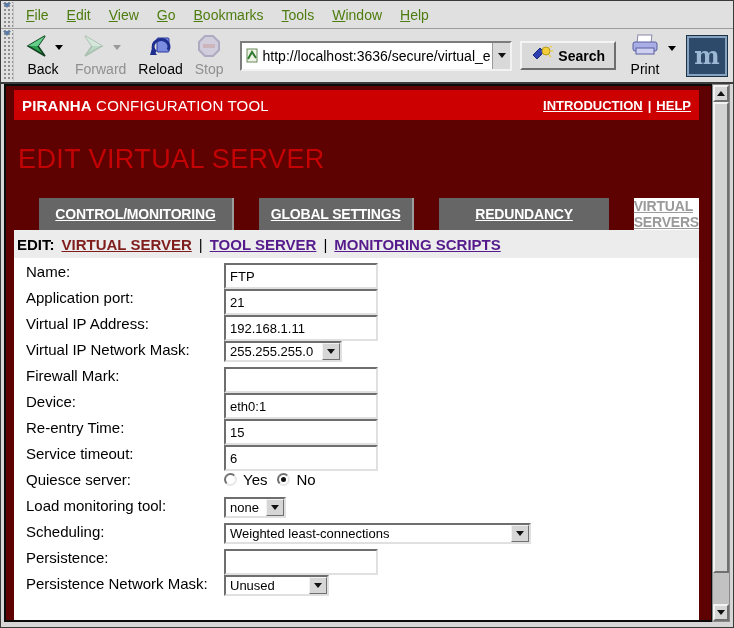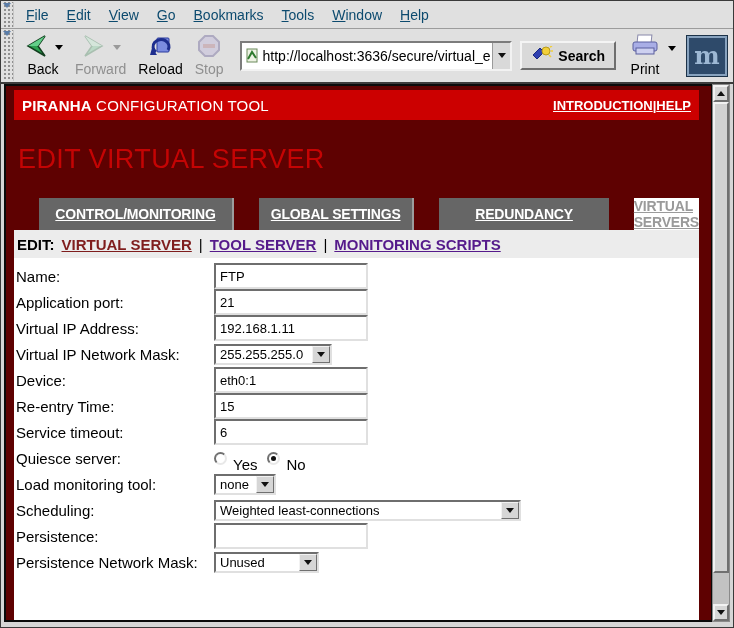--- a/index.html
+++ b/index.html
@@ -9,21 +9,21 @@
 
   
   .menubar { height:27px; flex:0 0 27px; display:flex; align-items:center;
              background:#e0e0e0; border-bottom:1px solid #9c9c9c; }
   .grippy { width:10px; align-self:stretch; margin:1px 3px 1px 2px; position:relative;
             background-image:radial-gradient(circle at 2px 2px,#8f8f8f 1px,transparent 1.4px);
             background-size:4px 4px; background-position:0 10px; border-right:1px solid #c6c6c6; }
   .grippy::before { content:""; position:absolute; top:1px; left:0;
             border-left:4px solid transparent; border-right:4px solid transparent;
             border-top:5px solid #5b7da8; }
-  .menu-item { display:inline-block; padding:5px 9px; font-size:14px; color:#0c4a6e; cursor:default; }
+  .menu-item { display:inline-block; padding:5px 9px; font-size:14px; color:#4d7c0f; cursor:default; }
   .menu-item::first-letter { text-decoration:underline; }
 
   
   .toolbar { height:53px; flex:0 0 53px; display:flex; align-items:center;
              background:#e0e0e0; border-bottom:2px solid #3c3c3c; padding-right:5px; }
   .navbtn { display:flex; flex-direction:column; align-items:center; padding:2px 3px;
             margin:0 3px; font-size:14px; color:#000; }
   .navbtn .iconrow { display:flex; align-items:center; height:26px; }
   .navbtn.disabled { color:#8f8f8f; }
   .drop-arrow { width:0; height:0; border-left:4px solid transparent; border-right:4px solid transparent;
@@ -64,59 +64,59 @@
               border-color:#f2f2f2 #707070 #707070 #f2f2f2; box-sizing:border-box; }
   .sb-track { flex:1; }
   .bottom-frame { height:5px; flex:0 0 5px; background:#d6d6d6; }
 
   
   .page { flex:1; display:flex; flex-direction:column; padding:4px 12px 0 8px; min-height:0; }
   .redbar { height:30px; flex:0 0 30px; background:#cc0000; color:#fff;
             display:flex; align-items:center; justify-content:space-between; padding:0 8px; }
   .brand { font-size:15px; letter-spacing:.2px; }
   .brand b { font-weight:bold; }
-  .hdr-links { font-size:13px; font-weight:bold; display:flex; align-items:flex-end; }
+  .hdr-links { font-size:13px; font-weight:bold; display:flex; gap:5px; align-items:flex-end; }
   .hdr-links a { color:#fff; text-decoration:underline; cursor:pointer; }
   .page-title { height:78px; flex:0 0 78px; display:flex; align-items:center;
                 color:#c40404; font-size:27px; letter-spacing:.4px; padding-left:4px; }
 
   .tabs { display:flex; height:32px; flex:0 0 32px; }
   .tab { background:#666666; color:#fff; font-weight:bold; font-size:14px; letter-spacing:-.2px;
          display:flex; align-items:center; justify-content:center; text-decoration:underline;
          border-right:2px solid #9c9c9c; box-sizing:border-box; cursor:pointer;margin-left:25px; }
   .tab.t1 { width:198px; } .tab.t2 { width:158px; } .tab.t3 { width:172px; border-right:none; }
   .tab.active { flex:1; background:#ffffff; color:#9a9a9a; border-right:none; }
 
   .subnav { height:28px; flex:0 0 28px; background:#ececec; display:flex; align-items:center;
             gap:7px; font-size:15px; padding-left:3px; color:#000; }
   .subnav .prefix { font-weight:bold; }
   .link-gray { color:#7f1d1d; text-decoration:underline; font-weight:bold; cursor:pointer; }
   .link-purple { color:#551a8b; text-decoration:underline; font-weight:bold; cursor:pointer; }
 
   .form { flex:1; background:#fff; padding-top:5px; min-height:0; }
-  .row { display:flex; align-items:center; height:26px; padding-left:2px; }
+  .row { display:flex; align-items:flex-start; height:26px; padding-left:12px; }
   .row .lbl { width:198px; flex:0 0 198px; font-size:15px; color:#000; }
   .tin { box-sizing:border-box; width:154px; height:26px; border:2px solid;
          border-color:#6e6e6e #e0e0e0 #e0e0e0 #6e6e6e; font-size:13px; padding:1px 4px;
          font-family:"Liberation Sans","DejaVu Sans",sans-serif; outline:none; }
   .sel { display:flex; align-items:center; box-sizing:border-box; height:21px; background:#fff;
          border:2px solid; border-color:#6e6e6e #e0e0e0 #e0e0e0 #6e6e6e; cursor:default; }
   .sel .val { flex:1; font-size:13px; padding:0 4px; white-space:nowrap; overflow:hidden; }
   .sel .btn { width:16px; flex:0 0 16px; align-self:stretch; background:#d6d6d6;
               border:1px solid; border-color:#f2f2f2 #707070 #707070 #f2f2f2;
               display:flex; align-items:center; justify-content:center; }
   .sel.w56 { width:56px; } .sel.w118 { width:118px; } .sel.w62 { width:62px; }
   .sel.w307 { width:307px; } .sel.w105 { width:105px; }
 
   .radio-group { display:flex; align-items:center; }
   .radio { width:13px; height:13px; border-radius:50%; box-sizing:border-box; background:#fff;
            border:2px solid; border-color:#707070 #e8e8e8 #e8e8e8 #707070; position:relative; }
   .radio.checked::after { content:""; position:absolute; top:2px; left:2px; width:5px; height:5px;
            border-radius:50%; background:#111; }
-  .radio-label { font-size:15px; margin:12px 10px 0 6px; }
+  .radio-label { font-size:15px; margin:0 10px 0 6px; }
 </style>
 </head>
 <body>
 
 <div class="win">
 
   <div class="menubar">
     <div class="grippy"></div>
     <span class="menu-item">File</span>
     <span class="menu-item">Edit</span>
@@ -279,20 +279,24 @@
           <div class="row">
             <span class="lbl">Virtual IP Network Mask:</span>
             <div class="sel w118">
               <span class="val">255.255.255.0</span>
               <span class="btn">
                   <span class="tri-down"></span>
                 </span>
             </div>
           </div>
 
+          <div class="row">
+            <span class="lbl">Firewall Mark:</span>
+            <input class="tin" value="" style="">
+          </div>
 
           <div class="row">
             <span class="lbl">Device:</span>
             <input class="tin" value="eth0:1" style="">
           </div>
 
           <div class="row">
             <span class="lbl">Re-entry Time:</span>
             <input class="tin" value="15" style="">
           </div>

